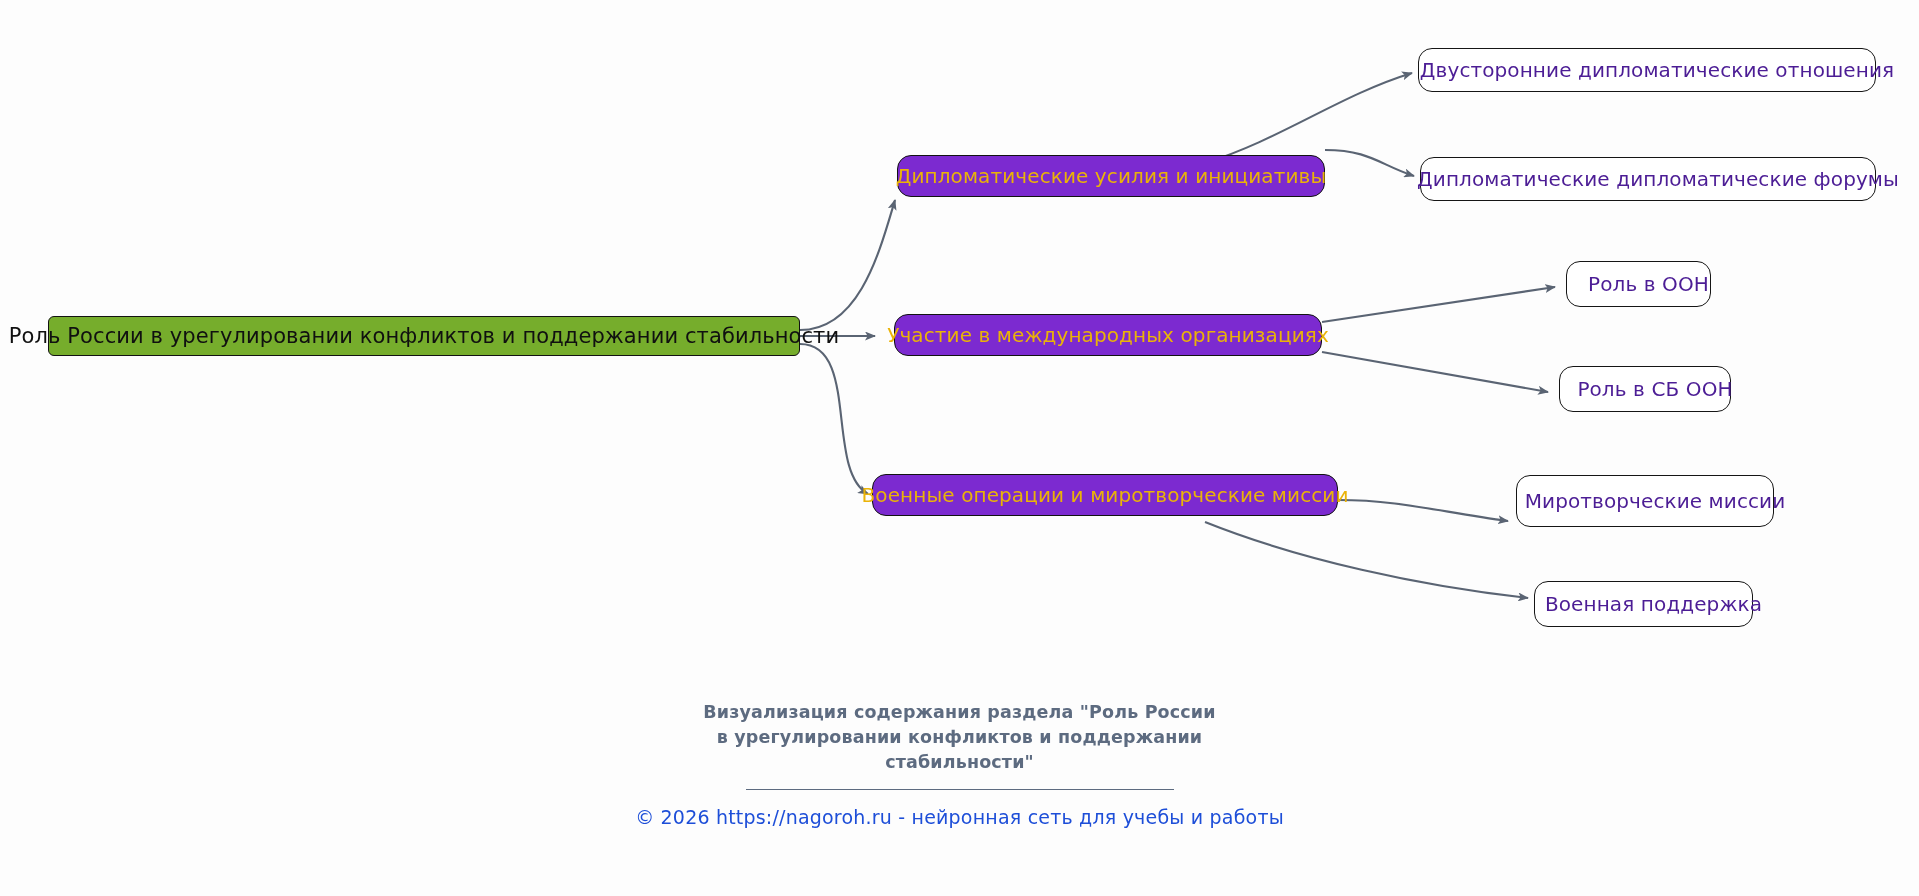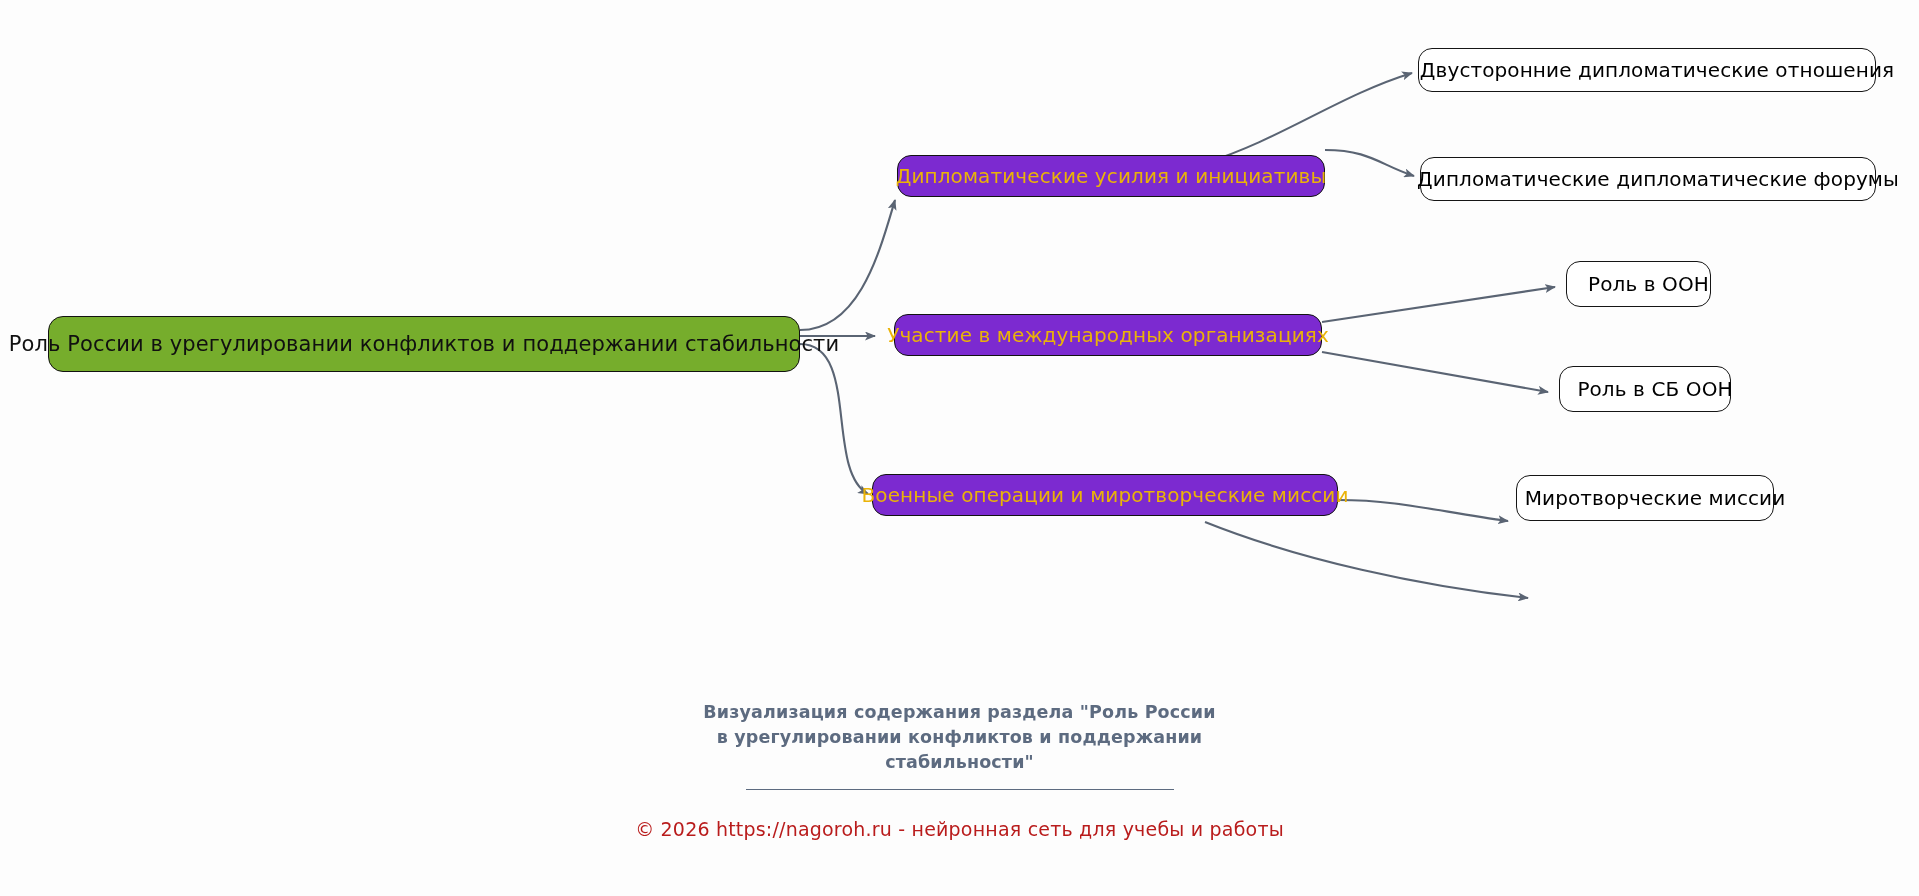--- a/index.html
+++ b/index.html
@@ -57,21 +57,21 @@
     background: #7c2ad0;
     border: 1.6px solid #121212;
     color: #eab308;
     font-size: 20px;
     border-radius: 14px;
   }
 
   .node-leaf {
     background: #ffffff;
     border: 1.7px solid #151515;
-    color: #000000;
+    color: #4c1d95;
     font-size: 20px;
     border-radius: 14px;
     padding-left: 20px;
   }
 
   .node-label {
     display: block;
     padding: 0 14px;
   }
 
@@ -94,22 +94,22 @@
   }
 
   #caption-divider {
     width: 428px;
     height: 0;
     margin: 14px auto 0 auto;
     border-top: 1.6px solid #5d6b80;
   }
 
   #copyright-line {
-    margin-top: 28px;
-    color: #b91c1c;
+    margin-top: 16px;
+    color: #1d4ed8;
     font-size: 19px;
     letter-spacing: 0.2px;
   }
 </style>
 </head>
 <body>
 
 <div id="mindmap-canvas">
 
   <svg id="edge-layer" viewBox="0 0 1919 896">
@@ -126,21 +126,21 @@
     <path d="M1205,163 C1280,140 1340,95 1412,73" fill="none" stroke="#5a6473" stroke-width="2.1" marker-end="url(#arrowhead)"></path>
     <path d="M1325,150 C1370,150 1380,165 1414,176" fill="none" stroke="#5a6473" stroke-width="2.1" marker-end="url(#arrowhead)"></path>
 
     <path d="M1322,322 L1555,287" fill="none" stroke="#5a6473" stroke-width="2.1" marker-end="url(#arrowhead)"></path>
     <path d="M1322,352 L1548,392" fill="none" stroke="#5a6473" stroke-width="2.1" marker-end="url(#arrowhead)"></path>
 
     <path d="M1338,500 C1400,500 1440,512 1508,521" fill="none" stroke="#5a6473" stroke-width="2.1" marker-end="url(#arrowhead)"></path>
     <path d="M1205,522 C1300,560 1420,586 1528,598" fill="none" stroke="#5a6473" stroke-width="2.1" marker-end="url(#arrowhead)"></path>
   </svg>
 
-  <div class="node node-root" style="left:48px; top:316px; width:752px; height:56px;">
+  <div class="node node-root" style="left:48px; top:316px; width:752px; height:40px;border-radius:6px;">
     <span class="node-label">Роль России в урегулировании конфликтов и поддержании стабильности</span>
   </div>
 
   <div class="node node-branch" style="left:897px; top:155px; width:428px; height:42px;">
     <span class="node-label">Дипломатические усилия и инициативы</span>
   </div>
 
   <div class="node node-branch" style="left:894px; top:314px; width:428px; height:42px;">
     <span class="node-label">Участие в международных организациях</span>
   </div>
@@ -158,24 +158,27 @@
   </div>
 
   <div class="node node-leaf" style="left:1566px; top:261px; width:145px; height:46px;justify-content:center;">
     <span class="node-label">Роль в ООН</span>
   </div>
 
   <div class="node node-leaf" style="left:1559px; top:366px; width:172px; height:46px;text-align:center;">
     <span class="node-label">Роль в СБ ООН</span>
   </div>
 
-  <div class="node node-leaf" style="left:1516px; top:475px; width:258px; height:46px;">
+  <div class="node node-leaf" style="left:1516px; top:475px; width:258px; height:52px;">
     <span class="node-label">Миротворческие миссии</span>
   </div>
 
+  <div class="node node-leaf" style="left:1534px; top:581px; width:219px; height:46px;">
+    <span class="node-label">Военная поддержка</span>
+  </div>
 
   <div id="footer-block">
     <div id="caption-title">
       <div>Визуализация содержания раздела "Роль России</div>
       <div>в урегулировании конфликтов и поддержании</div>
       <div>стабильности"</div>
     </div>
     <div id="caption-divider"></div>
     <div id="copyright-line">© 2026 https://nagoroh.ru - нейронная сеть для учебы и работы</div>
   </div>

